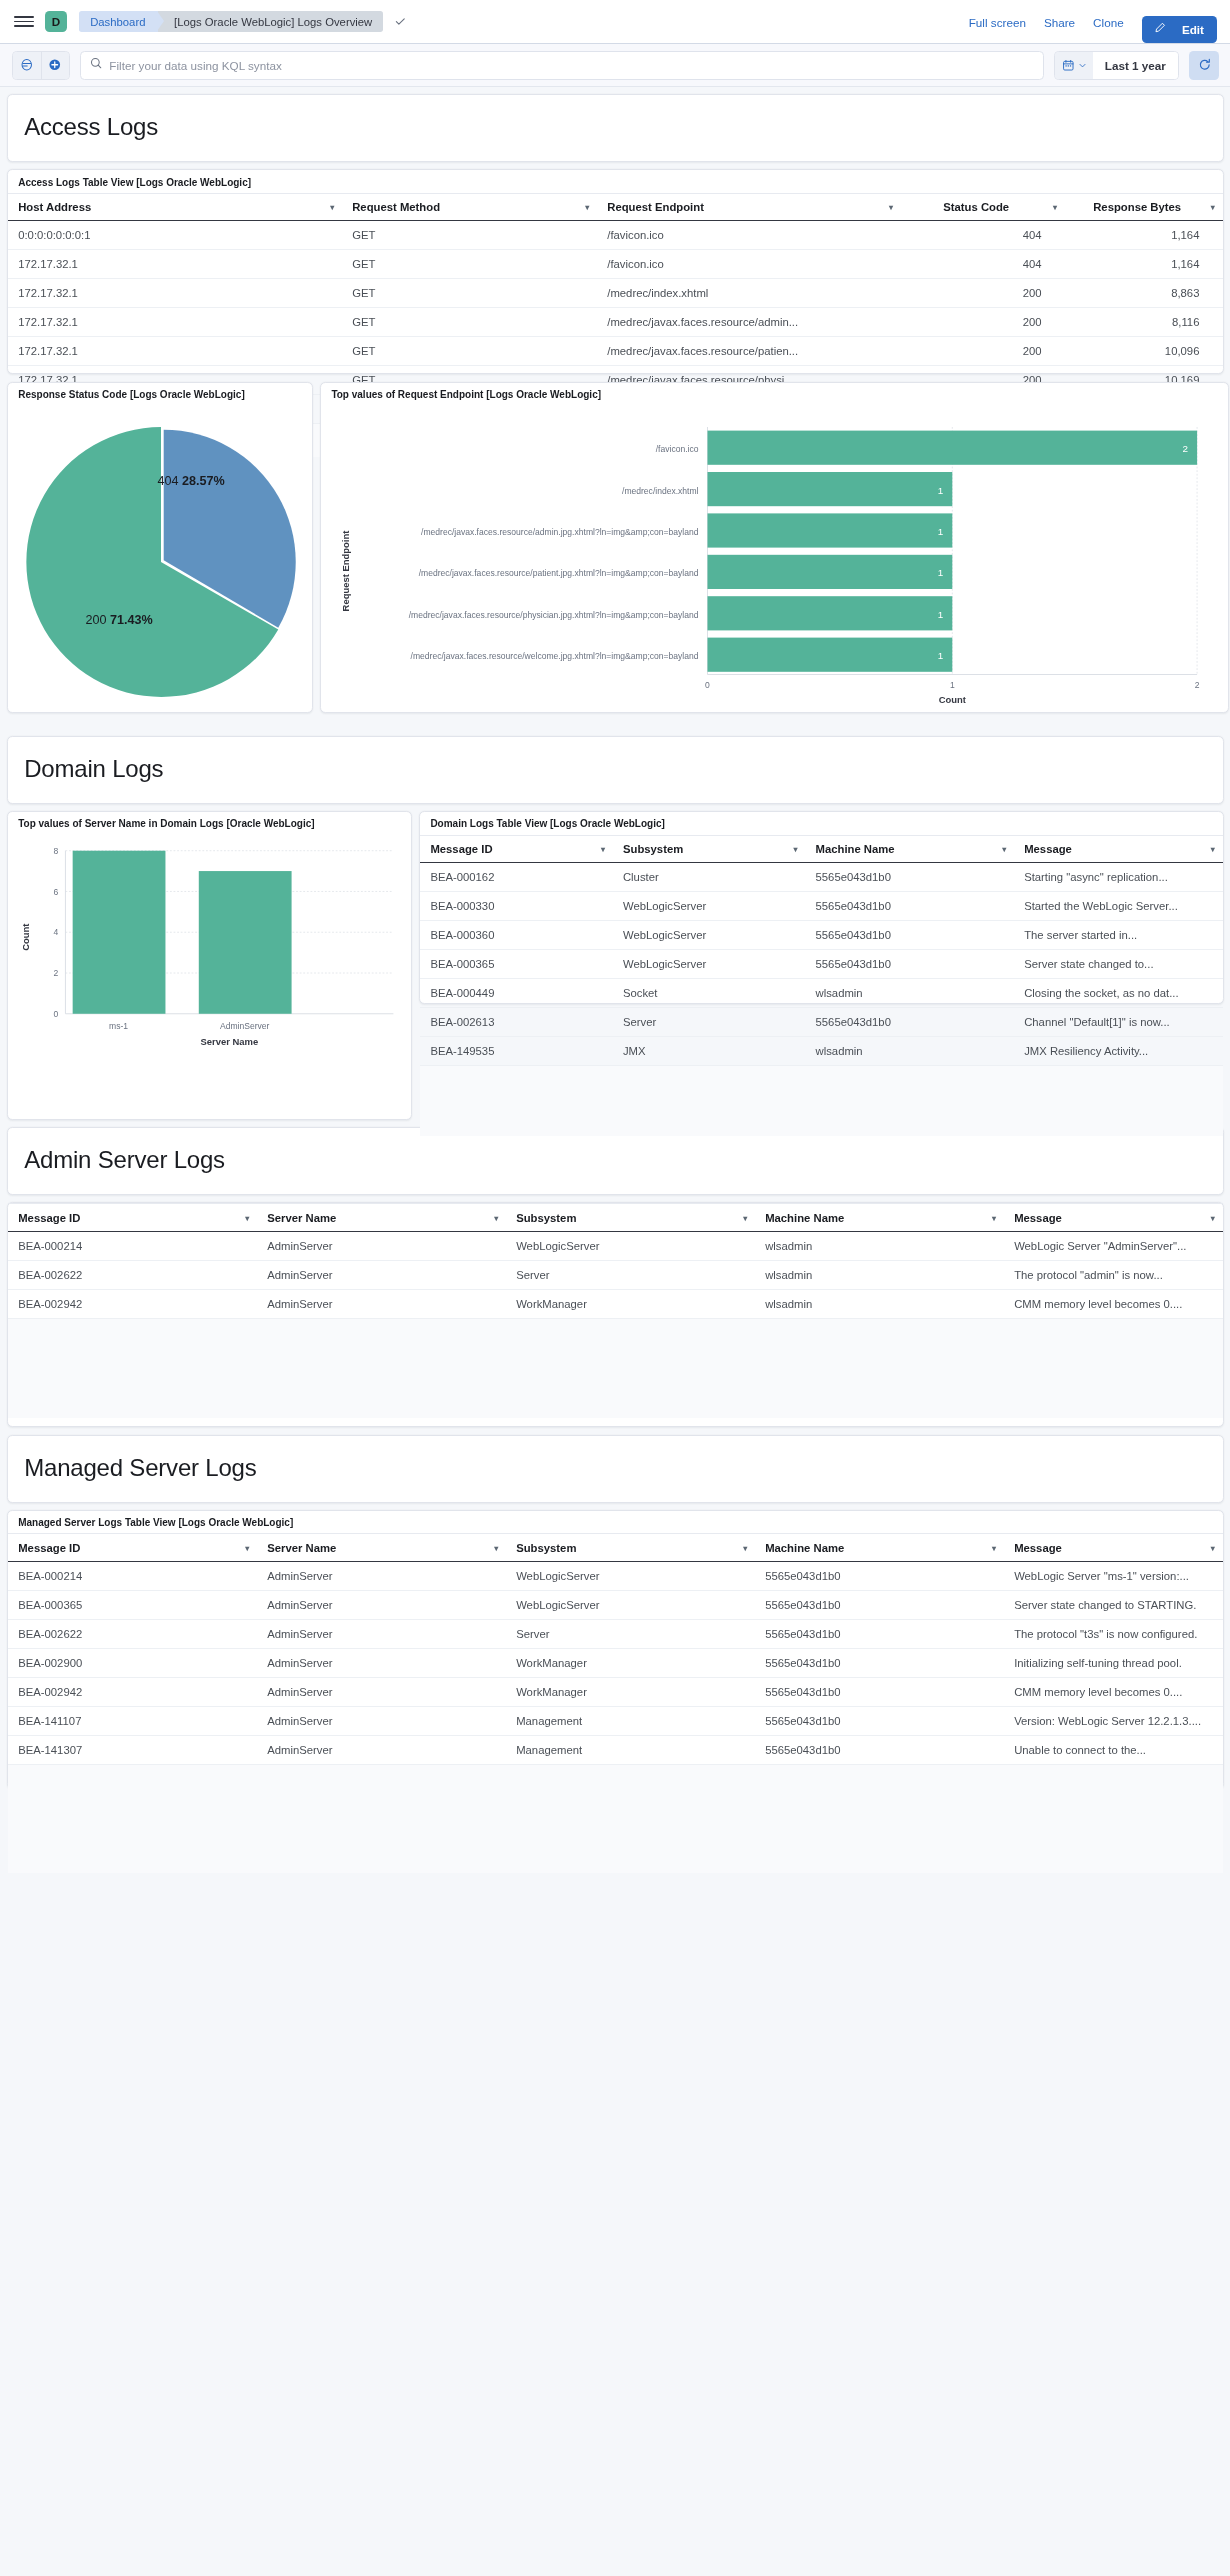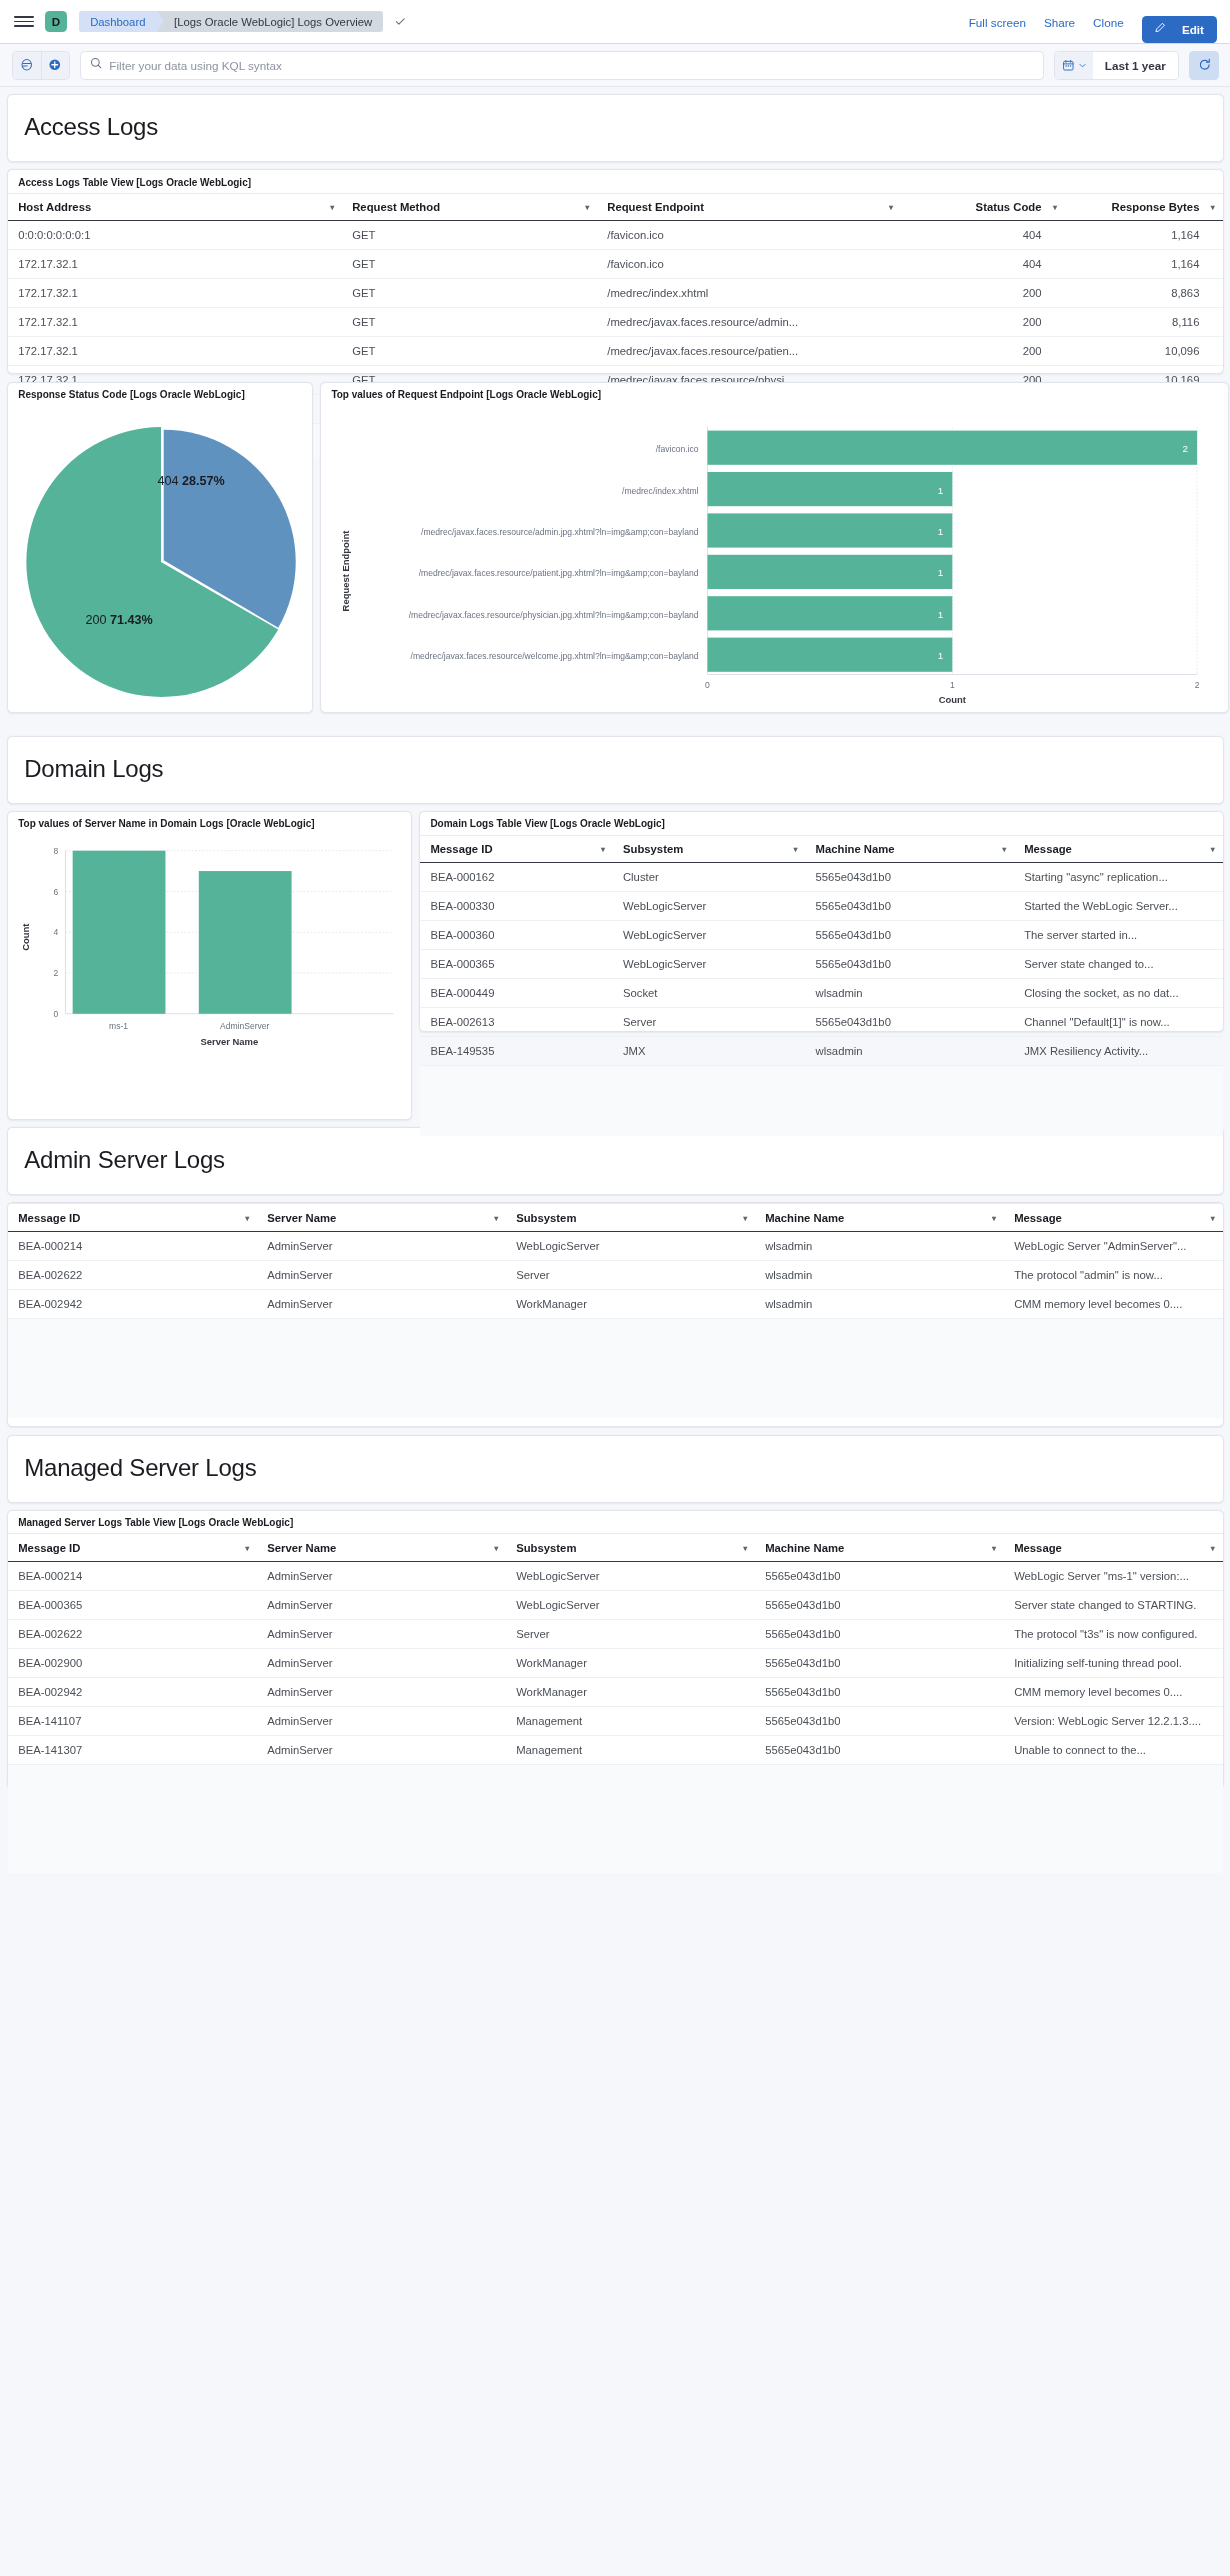--- a/index.html
+++ b/index.html
@@ -144,21 +144,21 @@
     text-align: left; padding: 7.2px 10px;
     border-top: 0.9px solid #e7eaf0;
     border-bottom: 1.8px solid #343741;
     position: relative; white-space: nowrap;
     cursor: pointer;
   }
   table.kbn thead th .sortcaret {
     position: absolute; right: 8px; top: 50%; transform: translateY(-50%);
     font-size: 8px; color: #5c6773;
   }
-  table.kbn thead th.num { text-align: right; padding-right: 23.4px; }
+  table.kbn thead th.num { text-align: center; padding-right: 23.4px; }
   table.kbn thead th.num .sortcaret { right: 8px; }
   table.kbn tbody td {
     font-size: 11.3px; color: #4a4f56; padding: 8px 10px;
     border-bottom: 0.9px solid #edf0f4;
     white-space: nowrap; overflow: hidden; text-overflow: ellipsis;
   }
   table.kbn tbody td.num { text-align: right; padding-right: 23.4px; }
   .tablefill { background: #f9fafc; }
 
   .row2 { display: flex; gap: 7.2px; margin-bottom: 7.2px; }
@@ -416,21 +416,21 @@
           <text x="48" y="153" text-anchor="end" class="axis-lbl" font-family="Liberation Sans, sans-serif">2</text>
           <text x="48" y="199" text-anchor="end" class="axis-lbl" font-family="Liberation Sans, sans-serif">0</text>
 
           <text x="115" y="212" text-anchor="middle" class="axis-lbl" font-family="Liberation Sans, sans-serif">ms-1</text>
           <text x="255" y="212" text-anchor="middle" class="axis-lbl" font-family="Liberation Sans, sans-serif">AdminServer</text>
           <text x="238" y="230" text-anchor="middle" class="axis-title" font-family="Liberation Sans, sans-serif">Server Name</text>
         </svg>
       </div>
     </div>
 
-    <div class="panel" style="flex:1;height:221px;margin-bottom:8px;">
+    <div class="panel" style="flex:1;height:193px;margin-bottom:8px;">
       <div class="panel-title">Domain Logs Table View [Logs Oracle WebLogic]</div>
       <table class="kbn">
         <colgroup>
             <col style="width:24%">
             <col style="width:24%">
             <col style="width:26%">
             <col style="width:26%">
           </colgroup>
         <thead>
             <tr>

